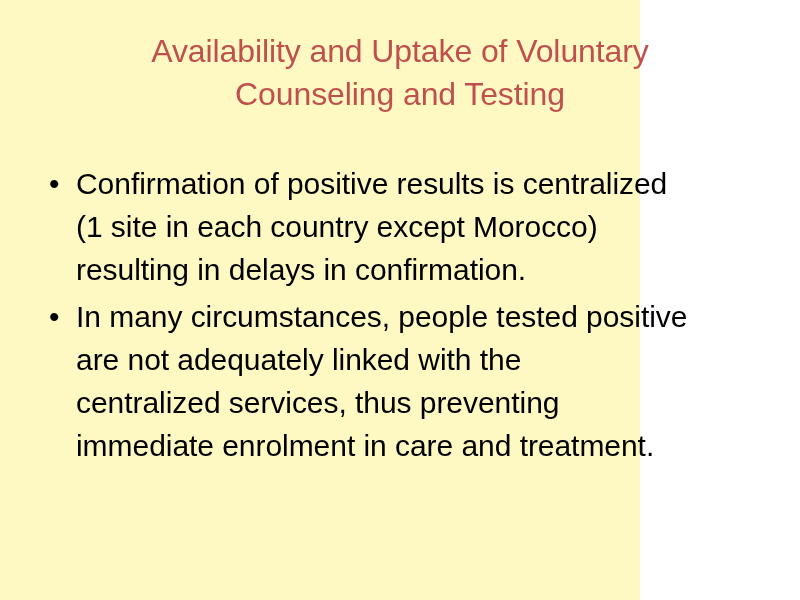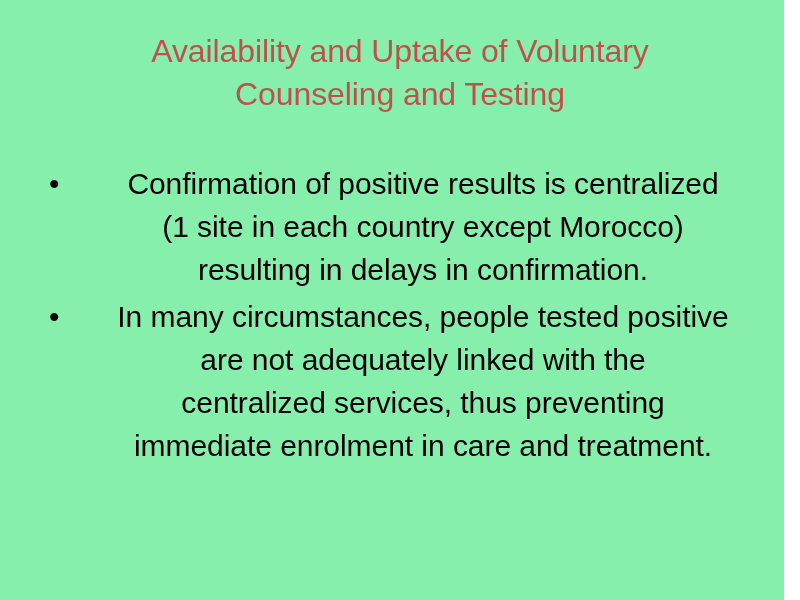--- a/index.html
+++ b/index.html
@@ -9,23 +9,23 @@
   body {
     width: 800px;
     height: 600px;
     background: #ffffff;
     font-family: "Liberation Sans", sans-serif;
     overflow: hidden;
   }
 
   .slide {
     position: relative;
-    width: 784px;
+    width: 640px;
     height: 600px;
-    background: #86efac;
+    background: #fef9c3;
     box-sizing: border-box;
   }
 
   
   .slide-title {
     position: absolute;
     left: 60px;
     top: 30px;
     width: 680px;
     text-align: center;
@@ -64,21 +64,20 @@
     user-select: none;
   }
 
   .bullet-text {
     flex: 1 1 auto;
     color: #000000;
     font-size: 30px;
     line-height: 43px;
     white-space: pre-line;
     letter-spacing: -0.05px;
-    text-align: center;
   }
 </style>
 </head>
 <body>
 
 <div class="slide">
 
   <h1 class="slide-title">Availability and Uptake of Voluntary
 Counseling and Testing</h1>
 

